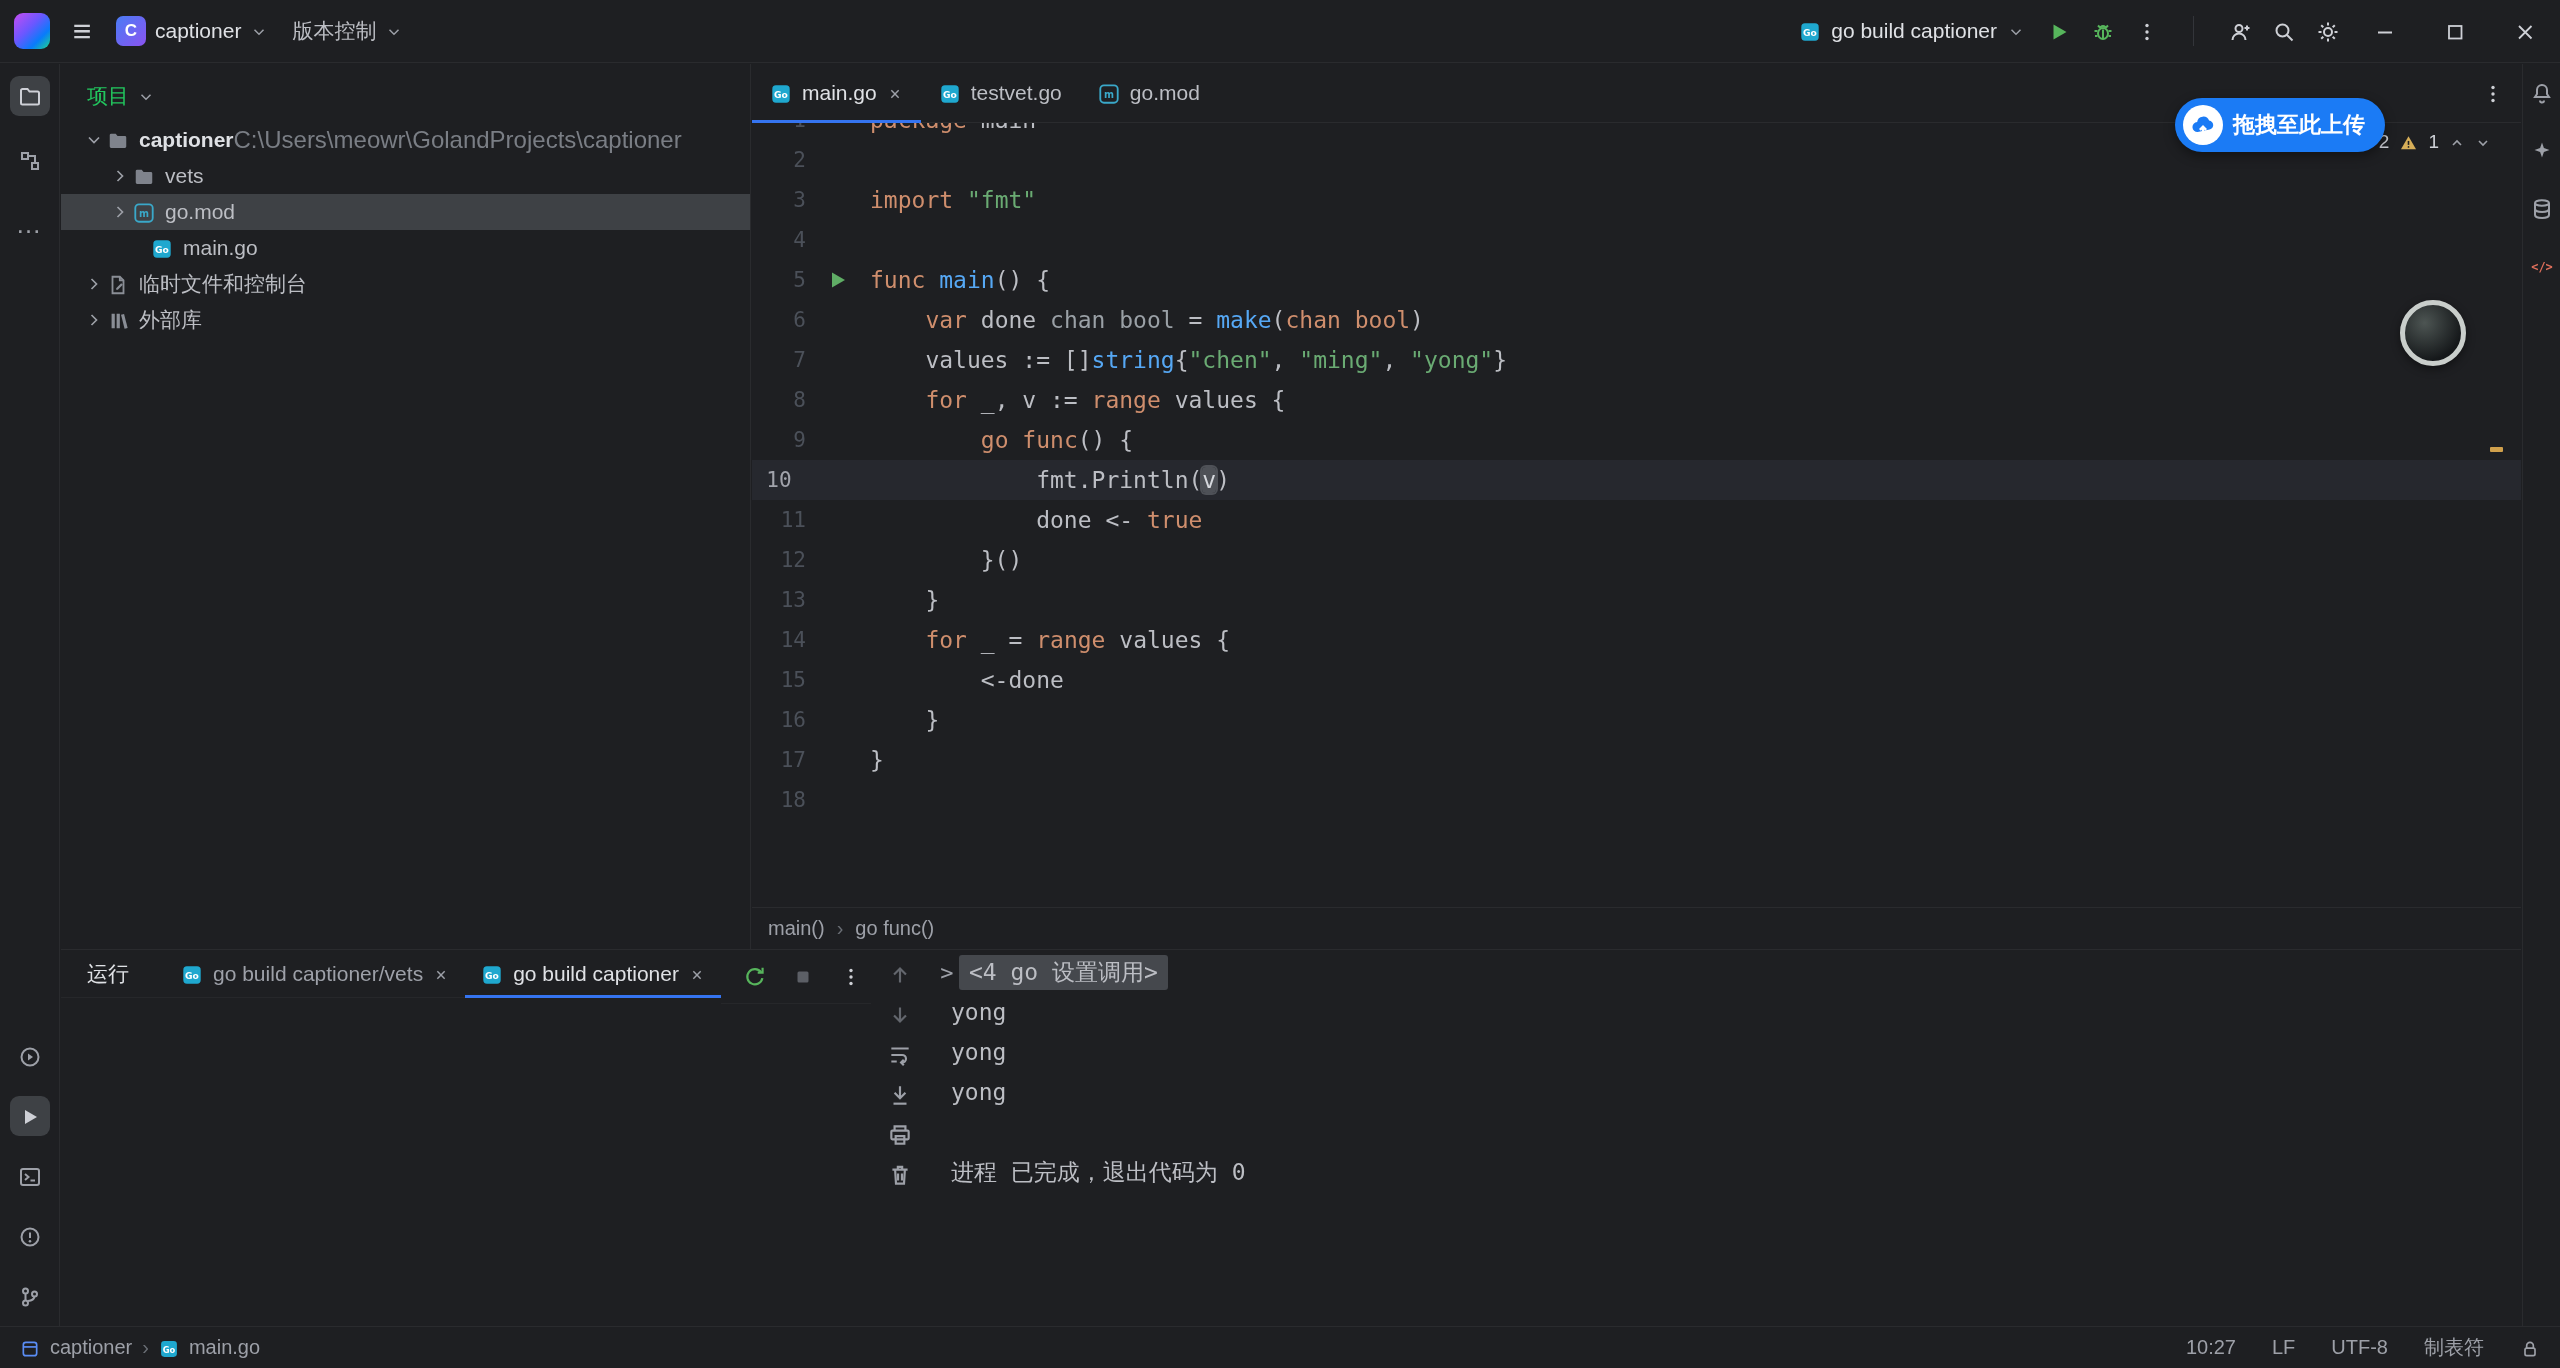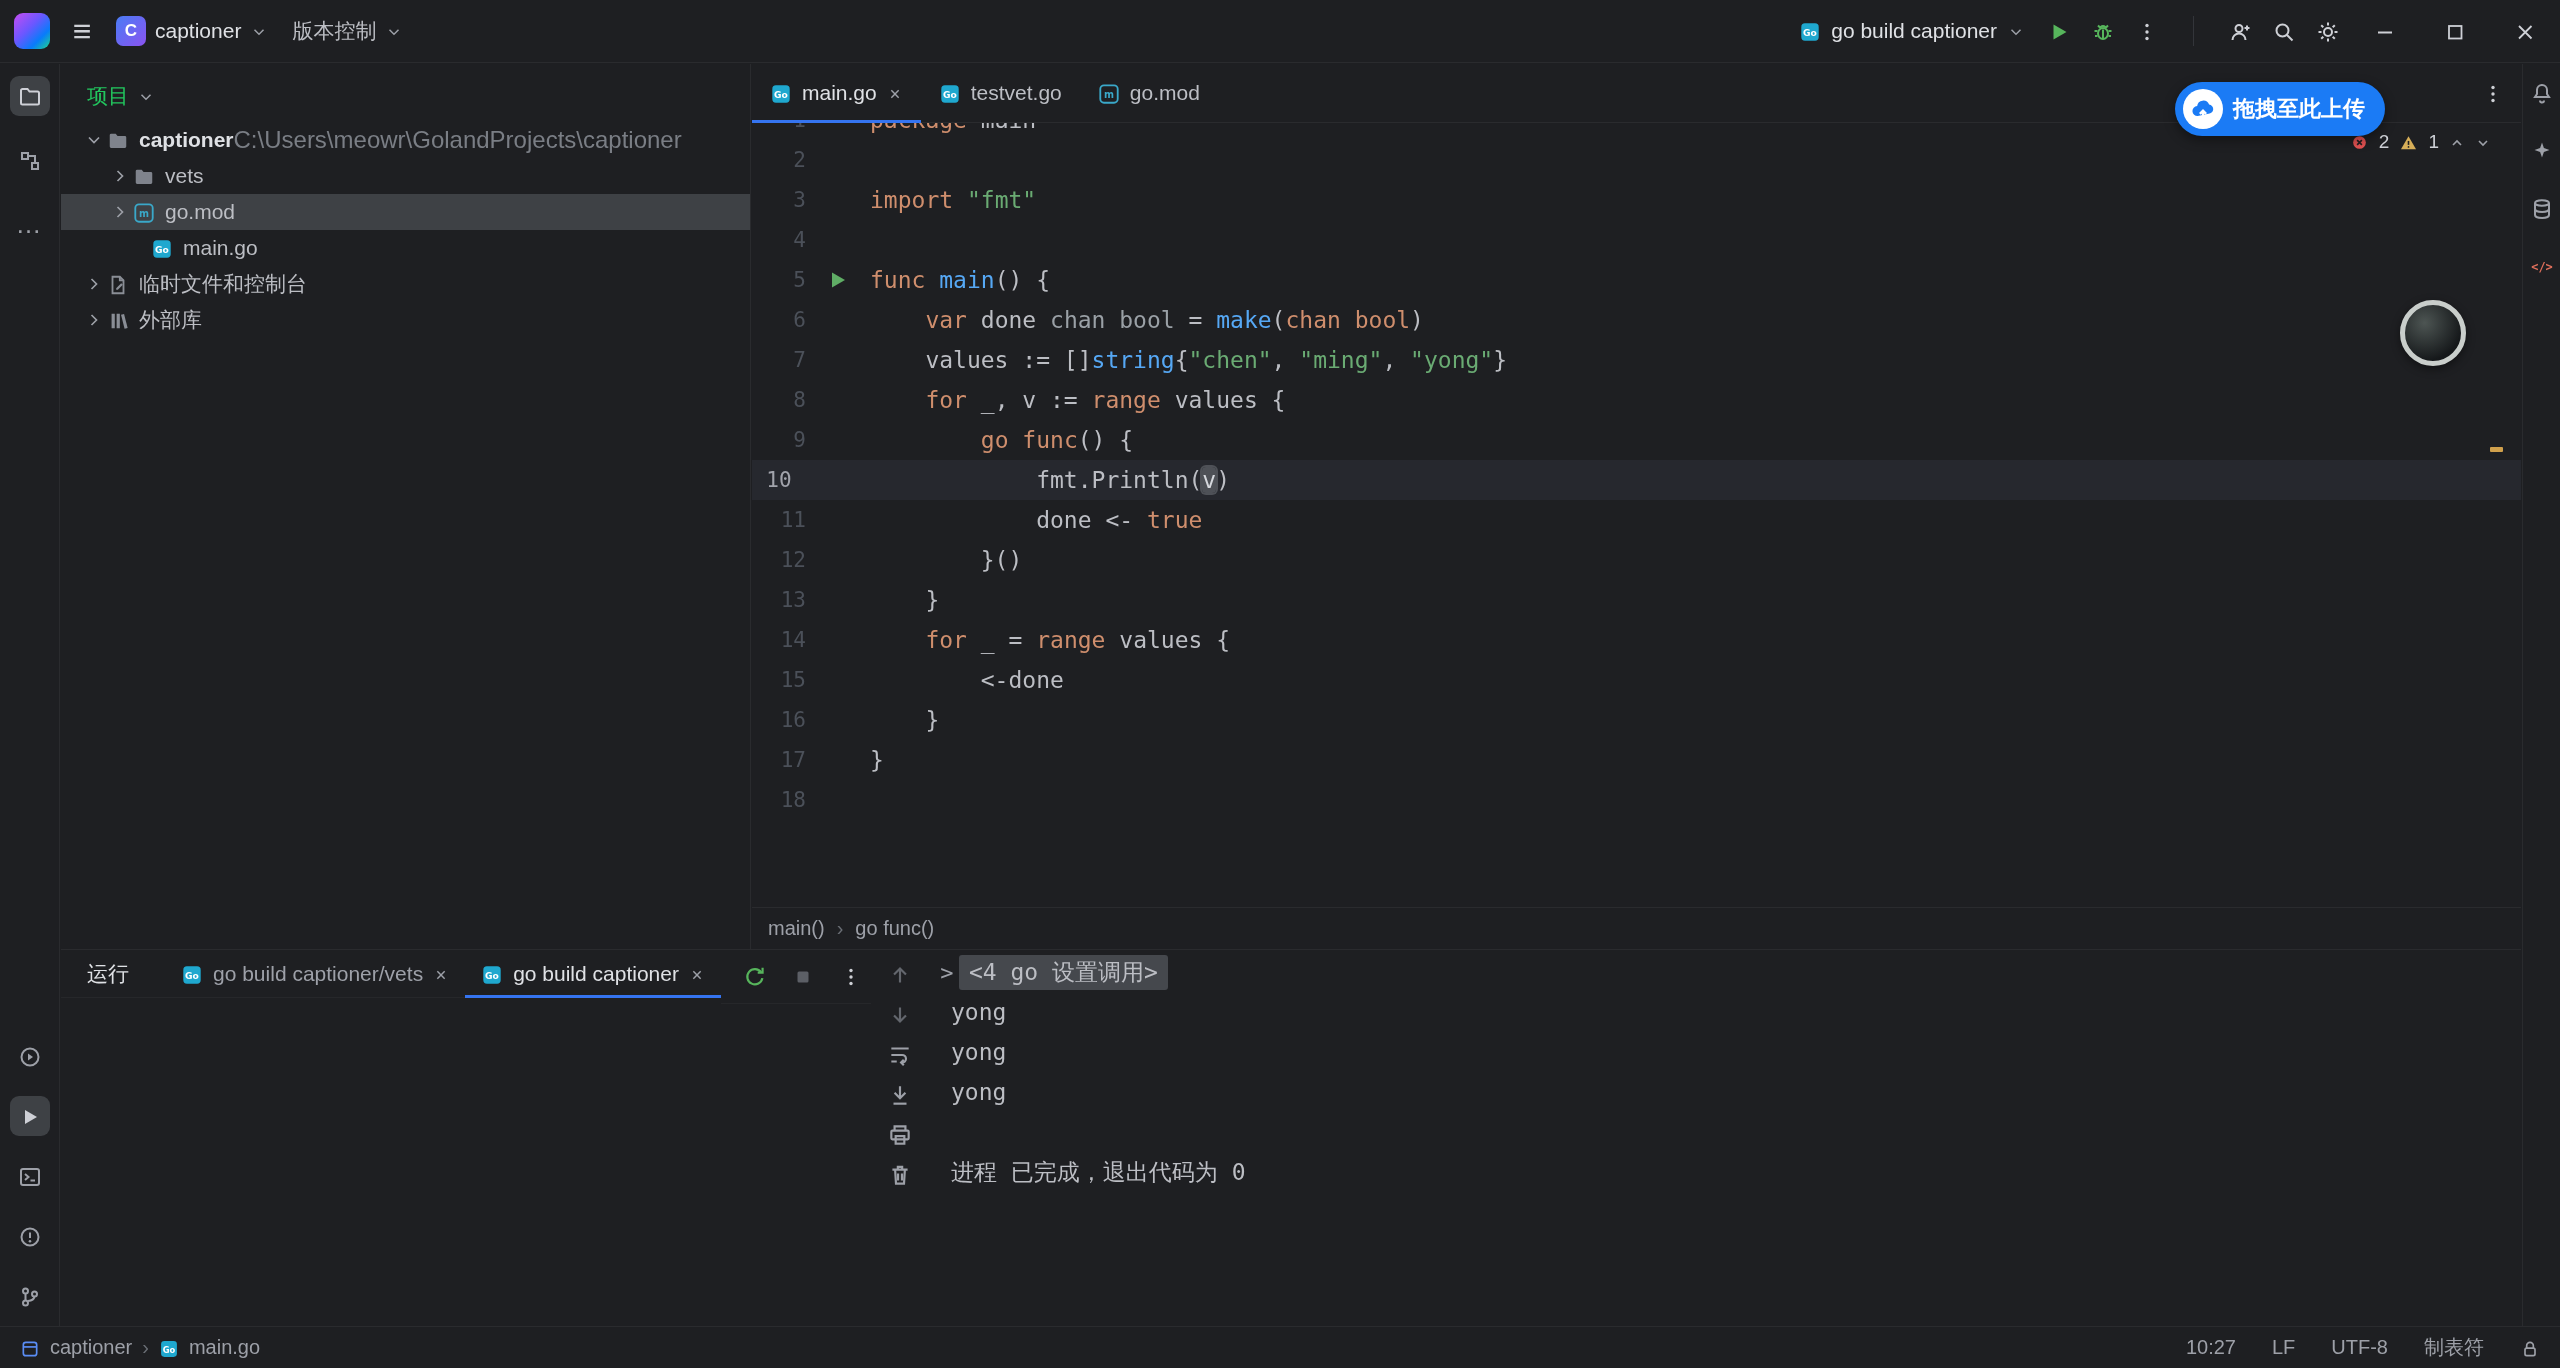--- a/index.html
+++ b/index.html
@@ -107,21 +107,21 @@
   .folded { background:#45484d; color:#bcbec4; padding:2px 10px; border-radius:3px; }
 
   
   .statusbar { position:absolute; left:0; right:0; bottom:0; height:42px; border-top:1px solid #2a2b2e;
     display:flex; align-items:center; padding:0 20px; font-size:20px; color:#9da0a8; background:#1e1f22; }
   .sb-left { display:flex; align-items:center; gap:10px; }
   .sb-left .icn svg { width:20px; height:20px; }
   .sb-right { margin-left:auto; display:flex; align-items:center; gap:36px; }
 
   
-  .upload-btn { position:absolute; left:2175px; top:82px; height:54px; border-radius:27px; background:#1b7bf5;
+  .upload-btn { position:absolute; left:2175px; top:98px; height:54px; border-radius:27px; background:#1b7bf5;
     display:flex; align-items:center; gap:10px; padding:0 20px 0 8px; color:#fff; font-size:22px; font-weight:bold;
     z-index:50; box-shadow:0 4px 12px rgba(0,0,0,.4); }
   .upload-icon { width:40px; height:40px; border-radius:50%; background:#fff; display:flex; align-items:center; justify-content:center; }
   .float-ball { position:absolute; left:2400px; top:300px; width:66px; height:66px; border-radius:50%;
     background:radial-gradient(circle at 35% 32%, #4d5553, #15181a 72%); border:5px solid #c9cecb;
     z-index:50; box-shadow:0 3px 10px rgba(0,0,0,.45); }
 </style>
 </head>
 <body>
 

